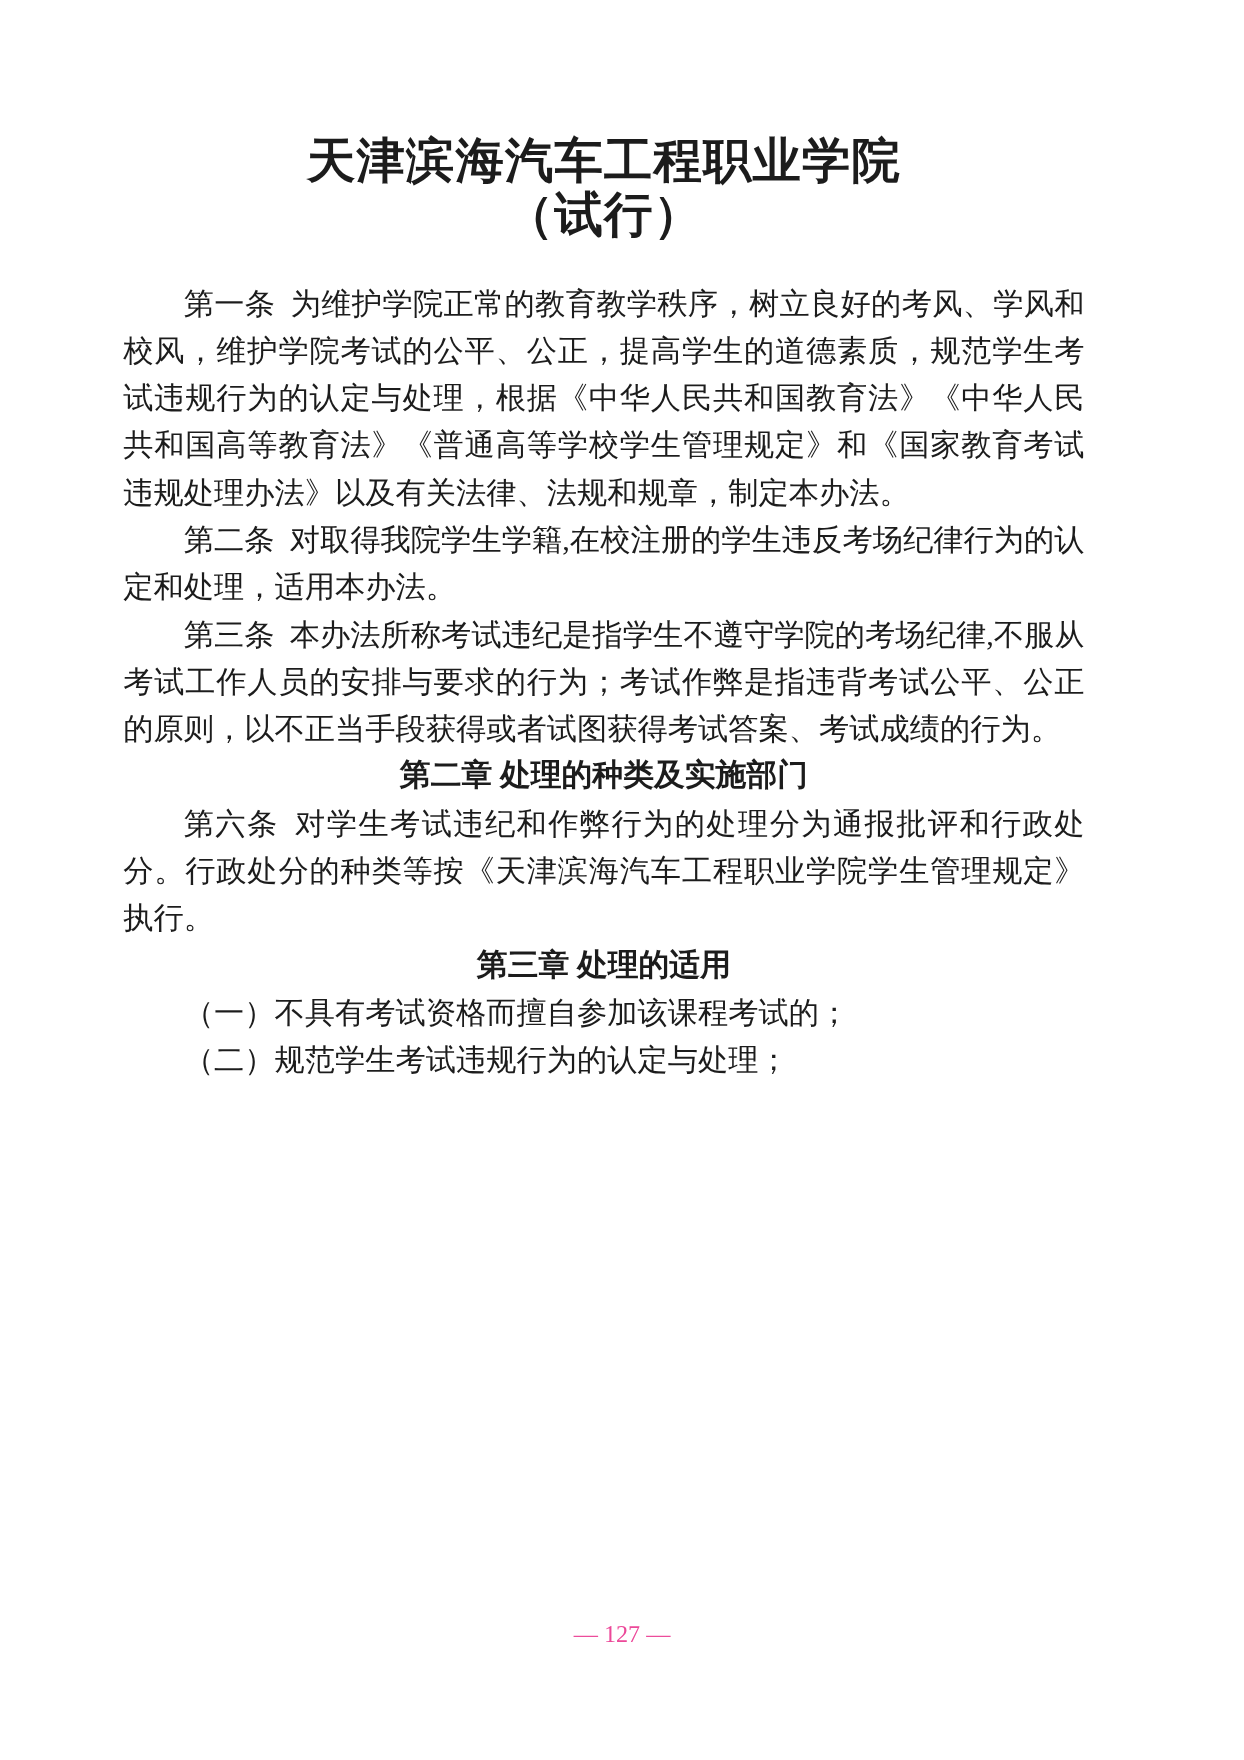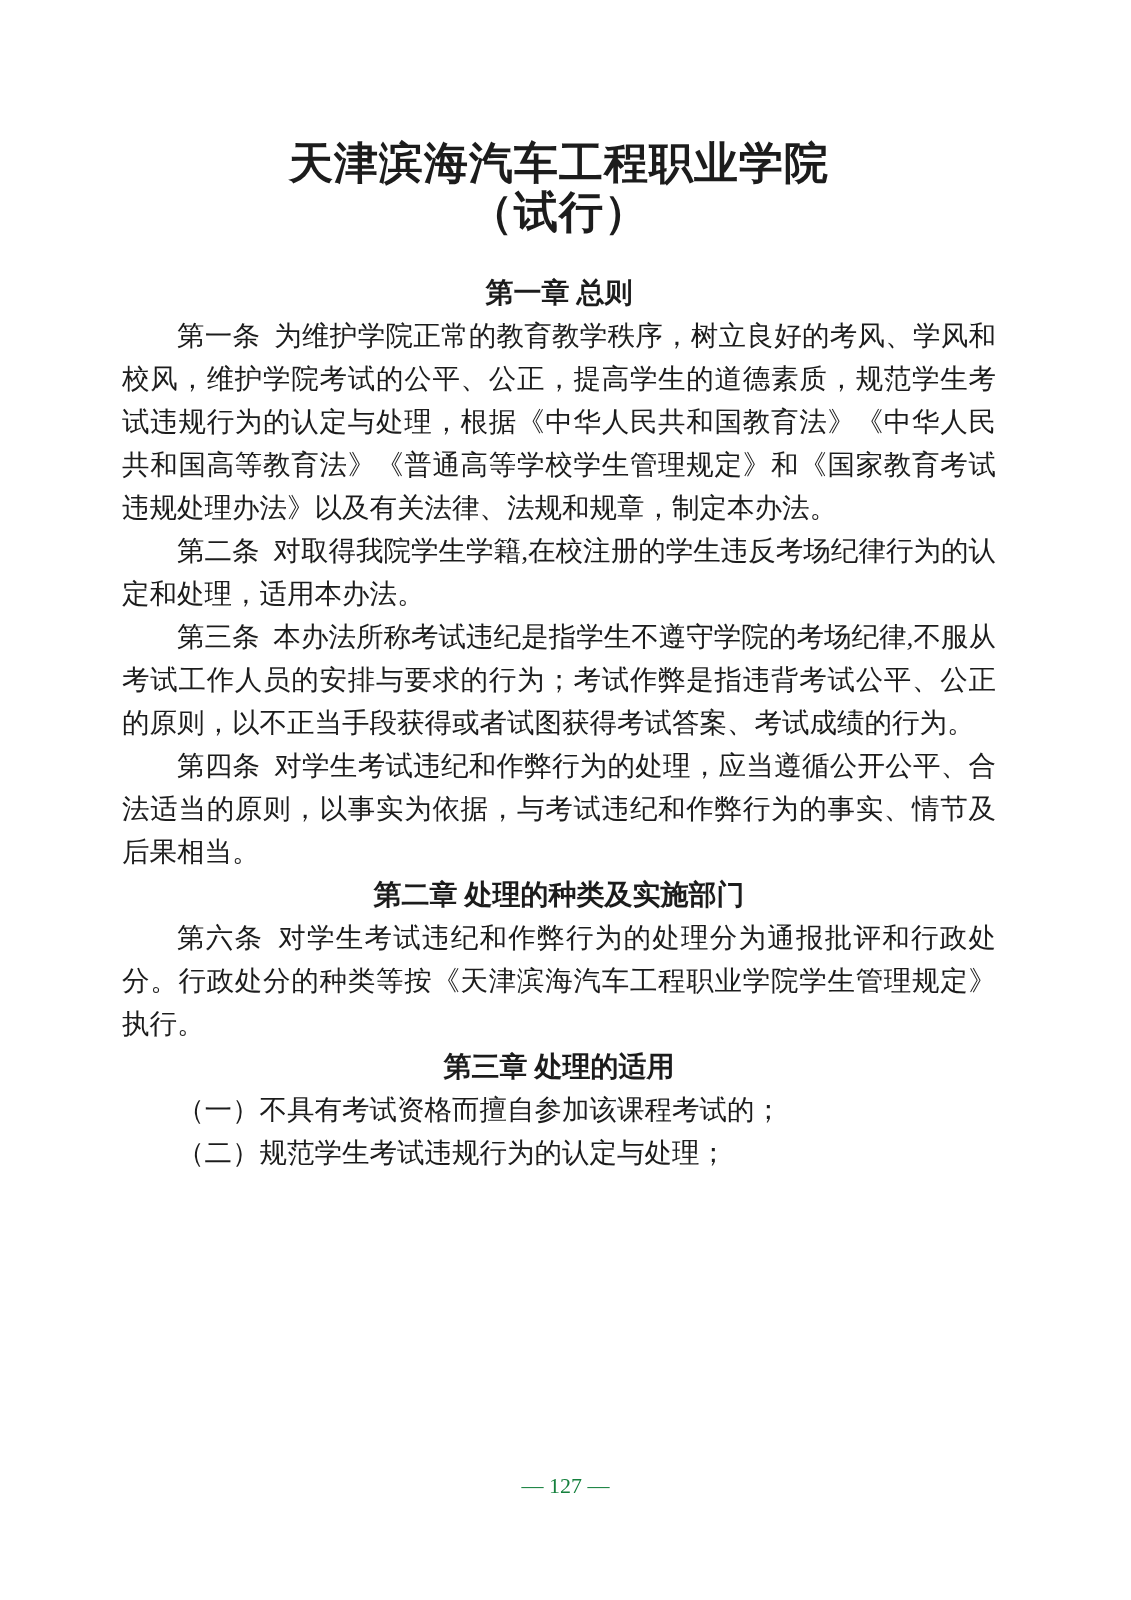--- a/index.html
+++ b/index.html
@@ -9,24 +9,23 @@
   .page {
     position: relative;
     width: 1131px;
     height: 1600px;
     background: #ffffff;
     overflow: hidden;
   }
 
   .content {
     position: absolute;
-    left: 122px;
+    left: 112px;
     top: 122px;
     width: 874px;
-    margin-top: 17px;
   }
 
   .title-block {
     text-align: center;
     font-weight: bold;
     font-size: 44px;
     line-height: 49px;
     letter-spacing: 1px;
   }
 
@@ -50,38 +49,36 @@
 
   .article b { font-weight: normal; }
 
   .page-number {
     position: absolute;
     left: 0;
     width: 100%;
     top: 1473px;
     text-align: center;
     font-size: 22px;
-    color: #15803d;
+    color: #ec4899;
   }
 </style>
 </head>
 <body>
 
 <div class="page">
   <div class="content">
     <div class="title-block">
       <div>天津滨海汽车工程职业学院</div>
       <div>（试行）</div>
     </div>
     <div class="doc-body">
-        <div class="chapter">第一章 总则</div>
         <div class="article"><b>第一条</b> 为维护学院正常的教育教学秩序，树立良好的考风、学风和校风，维护学院考试的公平、公正，提高学生的道德素质，规范学生考试违规行为的认定与处理，根据《中华人民共和国教育法》《中华人民共和国高等教育法》《普通高等学校学生管理规定》和《国家教育考试违规处理办法》以及有关法律、法规和规章，制定本办法。</div>
         <div class="article"><b>第二条</b> 对取得我院学生学籍,在校注册的学生违反考场纪律行为的认定和处理，适用本办法。</div>
         <div class="article"><b>第三条</b> 本办法所称考试违纪是指学生不遵守学院的考场纪律,不服从考试工作人员的安排与要求的行为；考试作弊是指违背考试公平、公正的原则，以不正当手段获得或者试图获得考试答案、考试成绩的行为。</div>
-        <div class="article"><b>第四条</b> 对学生考试违纪和作弊行为的处理，应当遵循公开公平、合法适当的原则，以事实为依据，与考试违纪和作弊行为的事实、情节及后果相当。</div>
         <div class="chapter">第二章 处理的种类及实施部门</div>
         <div class="article"><b>第六条</b> 对学生考试违纪和作弊行为的处理分为通报批评和行政处分。行政处分的种类等按《天津滨海汽车工程职业学院学生管理规定》执行。</div>
         <div class="chapter">第三章 处理的适用</div>
         <div class="list-item">（一）不具有考试资格而擅自参加该课程考试的；</div>
         <div class="list-item">（二）规范学生考试违规行为的认定与处理；</div>
       </div>
   </div>
   <div class="page-number">— 127 —</div>
 </div>
 

